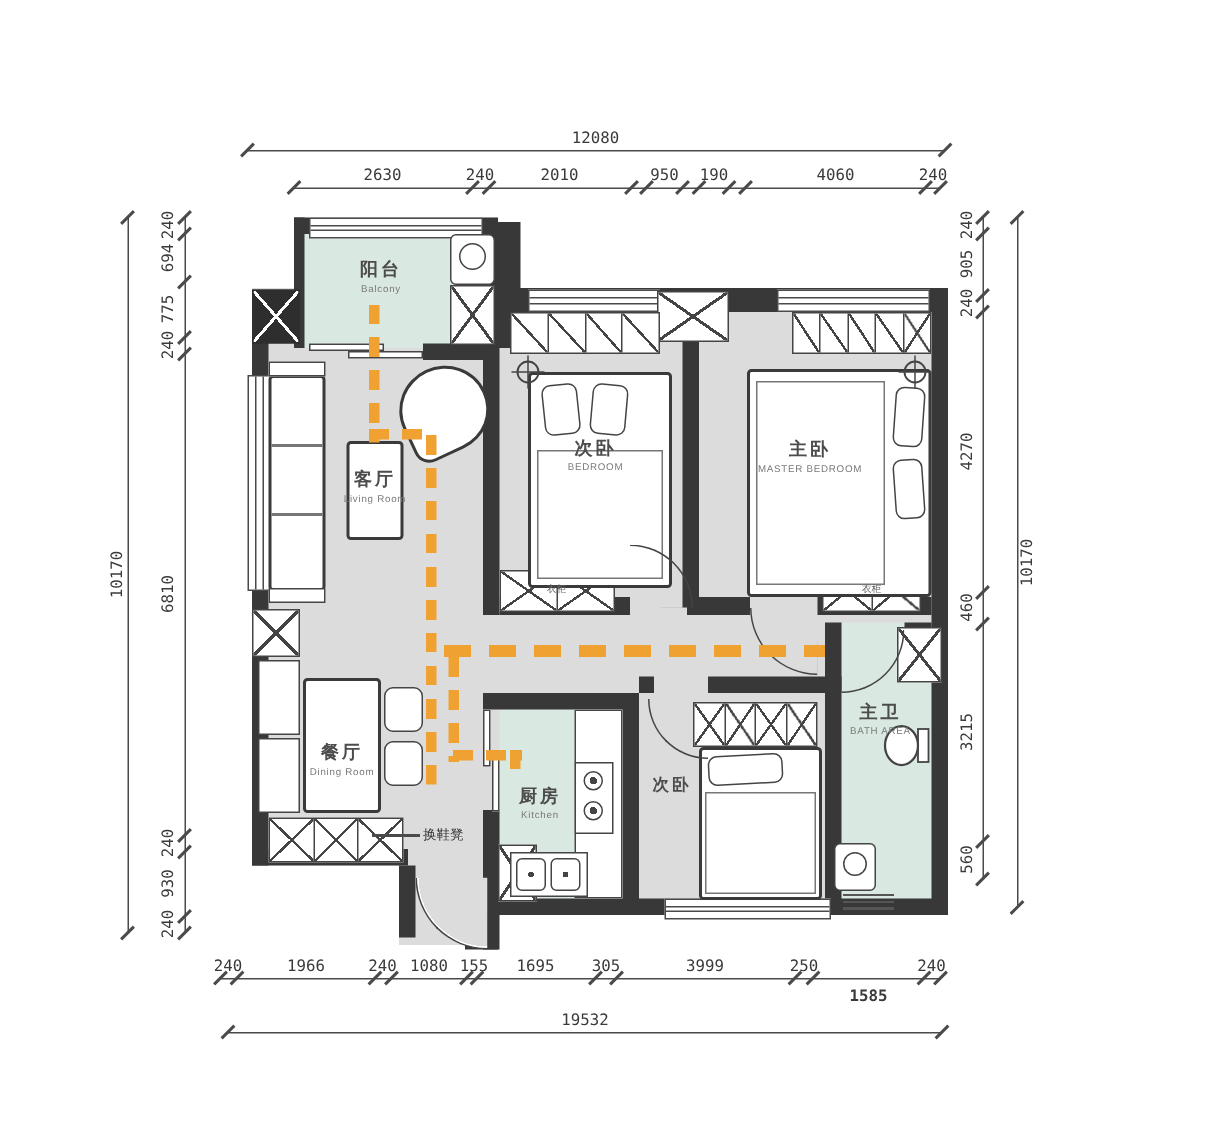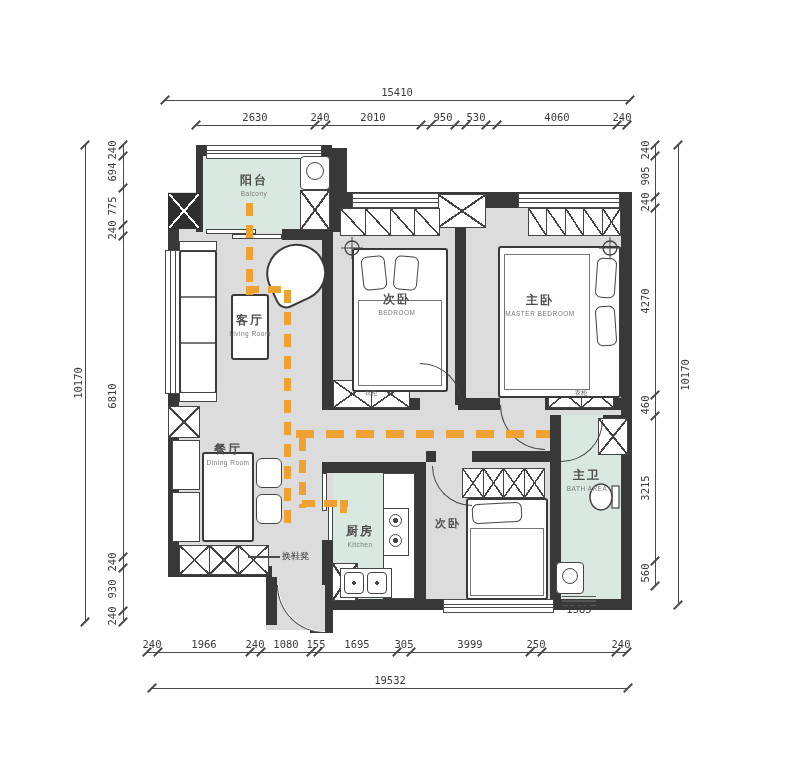--- a/index.html
+++ b/index.html
@@ -239,61 +239,61 @@
     <span class="en">Living Room</span>
   </div>
   <div class="rlabel" style="left:397px;top:303px;">
     <span>次卧</span>
     <span class="en">BEDROOM</span>
   </div>
   <div class="rlabel" style="left:540px;top:304px;">
     <span>主卧</span>
     <span class="en">MASTER BEDROOM</span>
   </div>
-  <div class="rlabel" style="left:228px;top:453px;">
+  <div class="rlabel" style="left:228px;top:506px;">
     <span>餐厅</span>
     <span class="en">Dining Room</span>
   </div>
   <div class="rlabel" style="left:360px;top:535px;">
     <span>厨房</span>
     <span class="en">Kitchen</span>
   </div>
   <div class="rlabel small" style="left:448px;top:523px;">
     <span>次卧</span>
   </div>
   <div class="rlabel" style="left:587px;top:479px;">
     <span>主卫</span>
     <span class="en">BATH AREA</span>
   </div>
 
   <div class="dline" style="left:248px;top:556px;width:32px;height:1.5px;z-index:45;"></div>
   <div class="note" style="left:282px;top:550px;">换鞋凳</div>
 
   <div class="dline" style="left:165px;top:100px;width:465px;height:1px;"></div>
-  <div class="dimh" style="left:397px;top:92px;">15410</div>
+  <div class="dimh" style="left:397px;top:92px;">12080</div>
   <div class="dline" style="left:196px;top:125px;width:431px;height:1px;"></div>
   <div class="dimh" style="left:255px;top:117px;">2630</div>
   <div class="dimh" style="left:320px;top:117px;">240</div>
   <div class="dimh" style="left:373px;top:117px;">2010</div>
   <div class="dimh" style="left:443px;top:117px;">950</div>
-  <div class="dimh" style="left:476px;top:117px;">530</div>
+  <div class="dimh" style="left:476px;top:117px;">190</div>
   <div class="dimh" style="left:557px;top:117px;">4060</div>
   <div class="dimh" style="left:622px;top:117px;">240</div>
 
   <div class="dline" style="left:147px;top:652px;width:480px;height:1px;"></div>
   <div class="dimh" style="left:152px;top:644px;">240</div>
   <div class="dimh" style="left:204px;top:644px;">1966</div>
   <div class="dimh" style="left:255px;top:644px;">240</div>
   <div class="dimh" style="left:286px;top:644px;">1080</div>
   <div class="dimh" style="left:316px;top:644px;">155</div>
   <div class="dimh" style="left:357px;top:644px;">1695</div>
   <div class="dimh" style="left:404px;top:644px;">305</div>
   <div class="dimh" style="left:470px;top:644px;">3999</div>
   <div class="dimh" style="left:536px;top:644px;">250</div>
-  <div class="dimh" style="left:579px;top:609px;">1585</div>
+  <div class="dimh" style="left:579px;top:664px;font-weight:bold;">1585</div>
   <div class="dimh" style="left:621px;top:644px;">240</div>
   <div class="dline" style="left:152px;top:688px;width:476px;height:1px;"></div>
   <div class="dimh" style="left:390px;top:680px;">19532</div>
 
   <div class="dline" style="left:85px;top:145px;width:1px;height:477px;"></div>
   <div class="dimv" style="left:78px;top:383px;">10170</div>
   <div class="dline" style="left:123px;top:145px;width:1px;height:477px;"></div>
   <div class="dimv" style="left:112px;top:150px;">240</div>
   <div class="dimv" style="left:112px;top:172px;">694</div>
   <div class="dimv" style="left:112px;top:206px;">775</div>

